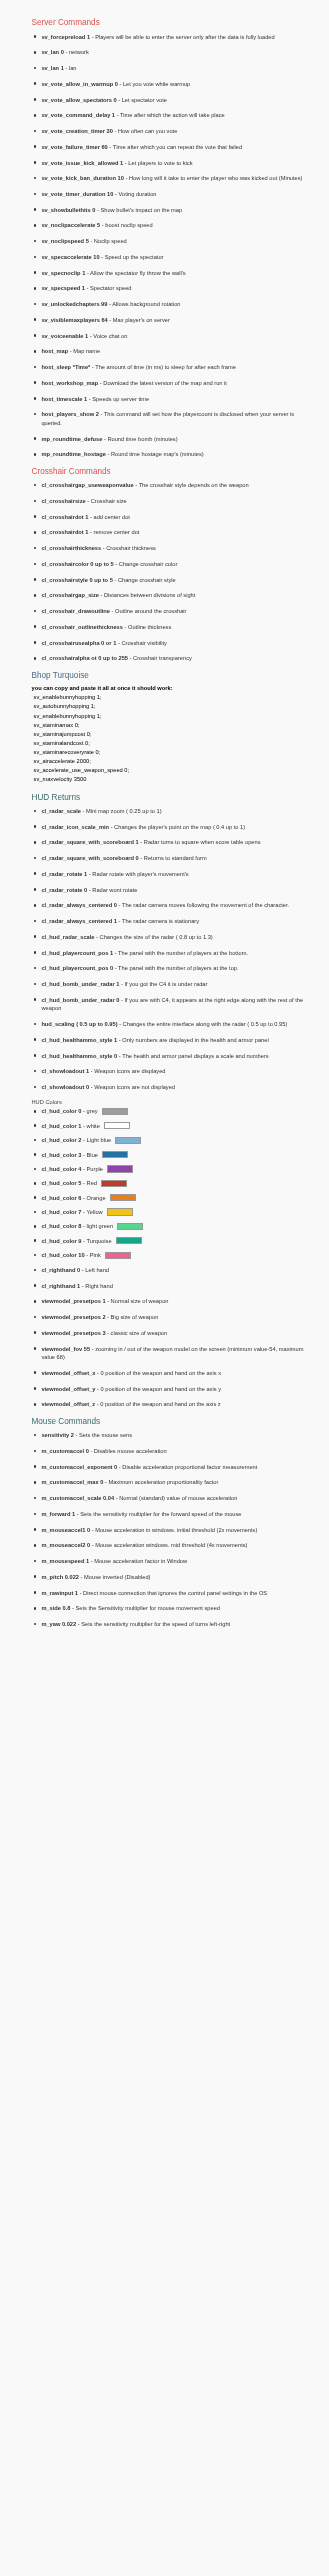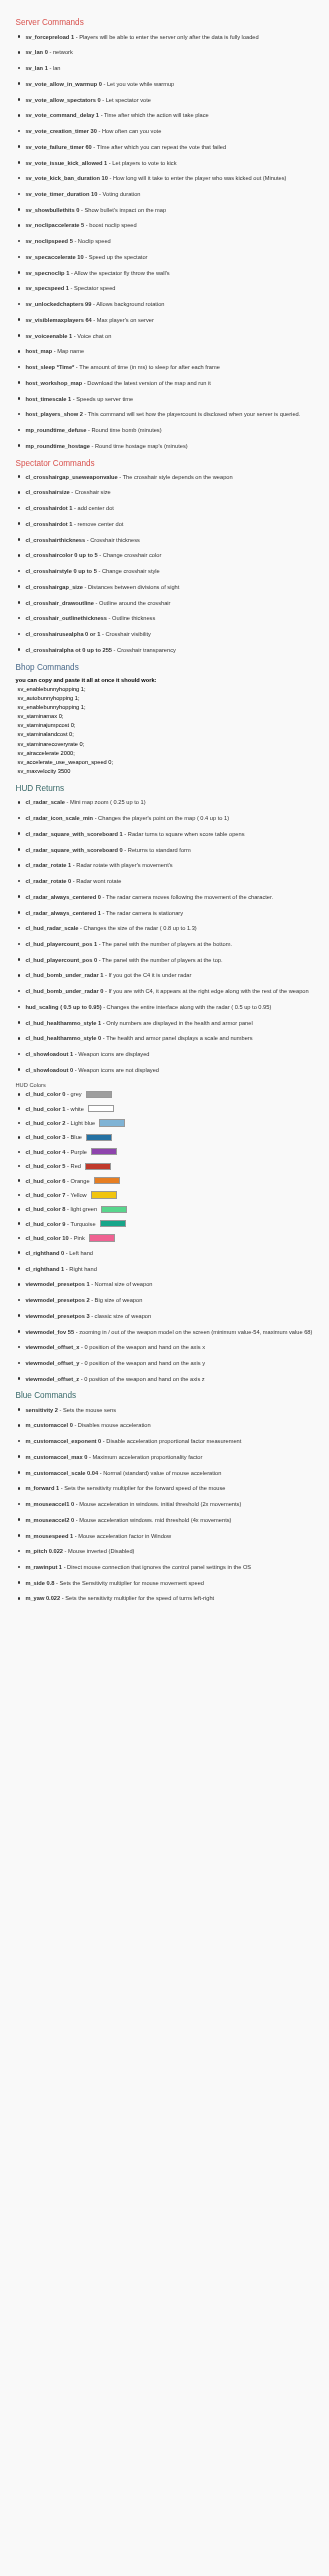--- a/index.html
+++ b/index.html
@@ -1,17 +1,17 @@
 <!DOCTYPE html>
 <html style="font-size:8.2px"><head>
 <meta charset="utf-8">
 <style>
 * { margin:0; padding:0; box-sizing:border-box; }
 body { font-family:Arial,Helvetica,sans-serif; background:#f9f9f9; width:330px; }
-.container { padding:10.3px 15.5px; }
+.container { padding:10.3px 15.5px;margin-left:16px; }
 .section-title { font-size:8.2px; font-weight:normal; margin:8.2px 0 5.2px; }
 .red { color:#d9534f; }
 .blue { color:#4a6a8a; }
 .tealish { color:#3a6a6a; }
 ul { list-style:none; margin-left:2.1px; }
 li.cmd { margin-bottom:7.2px; display:flex; align-items:flex-start; font-size:5.7px; line-height:1.5; color:#333; }
 li.cmd .bullet { width:2.6px; height:2.6px; background:#333; border-radius:50%; margin-top:2.6px; margin-right:5.2px; flex-shrink:0; }
 li.cmd .txt { flex:1; }
 li.cmd .name { font-weight:bold; }
 .intro { font-size:5.7px; font-weight:bold; margin:5.2px 0 2.1px; }
@@ -132,21 +132,21 @@
       <li class="cmd">
         <span class="bullet"></span>
         <span class="txt"><span class="name">mp_roundtime_defuse</span> - <span>Round time bomb (minutes)</span></span>
       </li>
       <li class="cmd">
         <span class="bullet"></span>
         <span class="txt"><span class="name">mp_roundtime_hostage</span> - <span>Round time hostage map's (minutes)</span></span>
       </li>
     </ul>
 
-<h2 class="section-title red">Spectator Commands</h2>
+<h2 class="section-title red">Crosshair Commands</h2>
 <ul id="list-crosshair">
       <li class="cmd">
         <span class="bullet"></span>
         <span class="txt"><span class="name">cl_crosshairgap_useweaponvalue</span> - <span>The crosshair style depends on the weapon</span></span>
       </li>
       <li class="cmd">
         <span class="bullet"></span>
         <span class="txt"><span class="name">cl_crosshairsize</span> - <span>Crosshair size</span></span>
       </li>
       <li class="cmd">
@@ -184,21 +184,21 @@
       <li class="cmd">
         <span class="bullet"></span>
         <span class="txt"><span class="name">cl_crosshairusealpha 0 or 1</span> - <span>Crosshair visibility</span></span>
       </li>
       <li class="cmd">
         <span class="bullet"></span>
         <span class="txt"><span class="name">cl_crosshairalpha ot 0 up to 255</span> - <span>Crosshair transparency</span></span>
       </li>
     </ul>
 
-<h2 class="section-title blue">Bhop Commands</h2>
+<h2 class="section-title blue">Bhop Turquoise</h2>
 <p class="intro">you can copy and paste it all at once it should work:</p>
 <div id="list-bhop">
       <div class="bhop-line">sv_enablebunnyhopping 1;</div>
       <div class="bhop-line">sv_autobunnyhopping 1;</div>
       <div class="bhop-line">sv_enablebunnyhopping 1;</div>
       <div class="bhop-line">sv_staminamax 0;</div>
       <div class="bhop-line">sv_staminajumpcost 0;</div>
       <div class="bhop-line">sv_staminalandcost 0;</div>
       <div class="bhop-line">sv_staminarecoveryrate 0;</div>
       <div class="bhop-line">sv_airaccelerate 2000;</div>
@@ -371,21 +371,21 @@
       <li class="cmd">
         <span class="bullet"></span>
         <span class="txt"><span class="name">viewmodel_offset_y</span> - <span>0 position of the weapon and hand on the axis y</span></span>
       </li>
       <li class="cmd">
         <span class="bullet"></span>
         <span class="txt"><span class="name">viewmodel_offset_z</span> - <span>0 position of the weapon and hand on the axis z</span></span>
       </li>
     </ul>
 
-<h2 class="section-title tealish">Blue Commands</h2>
+<h2 class="section-title tealish">Mouse Commands</h2>
 <ul id="list-mouse">
       <li class="cmd">
         <span class="bullet"></span>
         <span class="txt"><span class="name">sensitivity 2</span> - <span>Sets the mouse sens</span></span>
       </li>
       <li class="cmd">
         <span class="bullet"></span>
         <span class="txt"><span class="name">m_customaccel 0</span> - <span>Disables mouse acceleration</span></span>
       </li>
       <li class="cmd">

